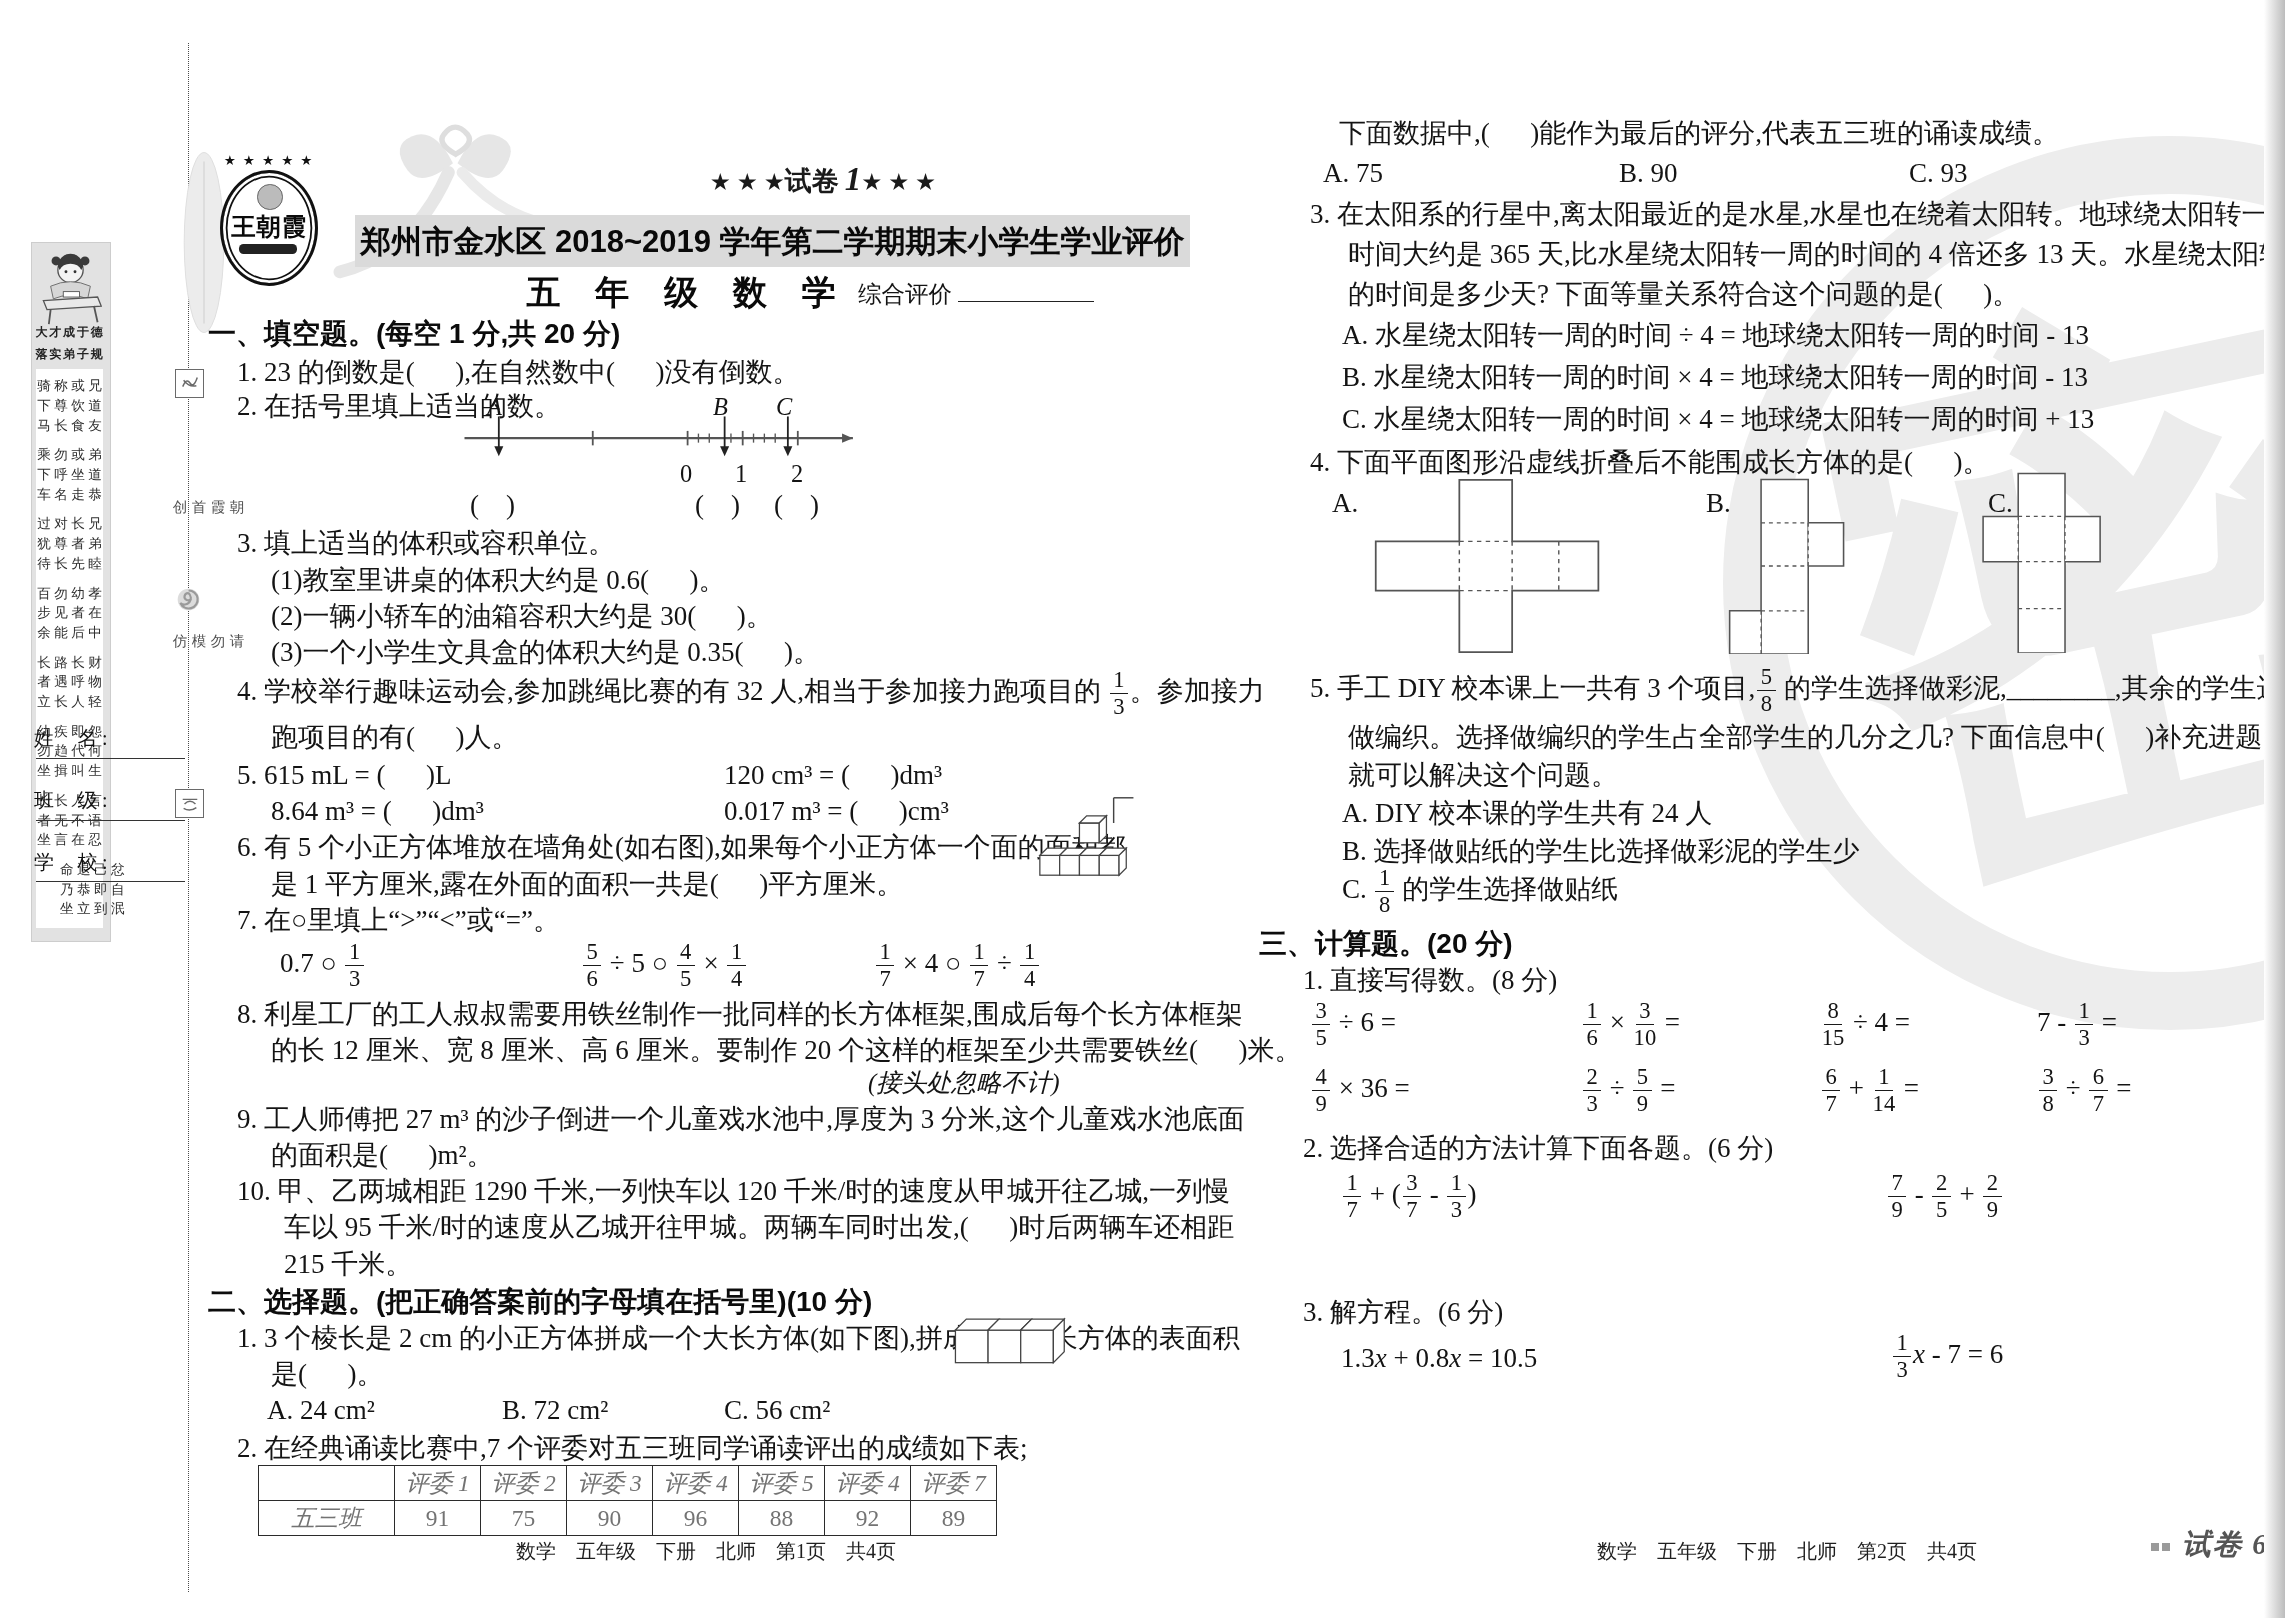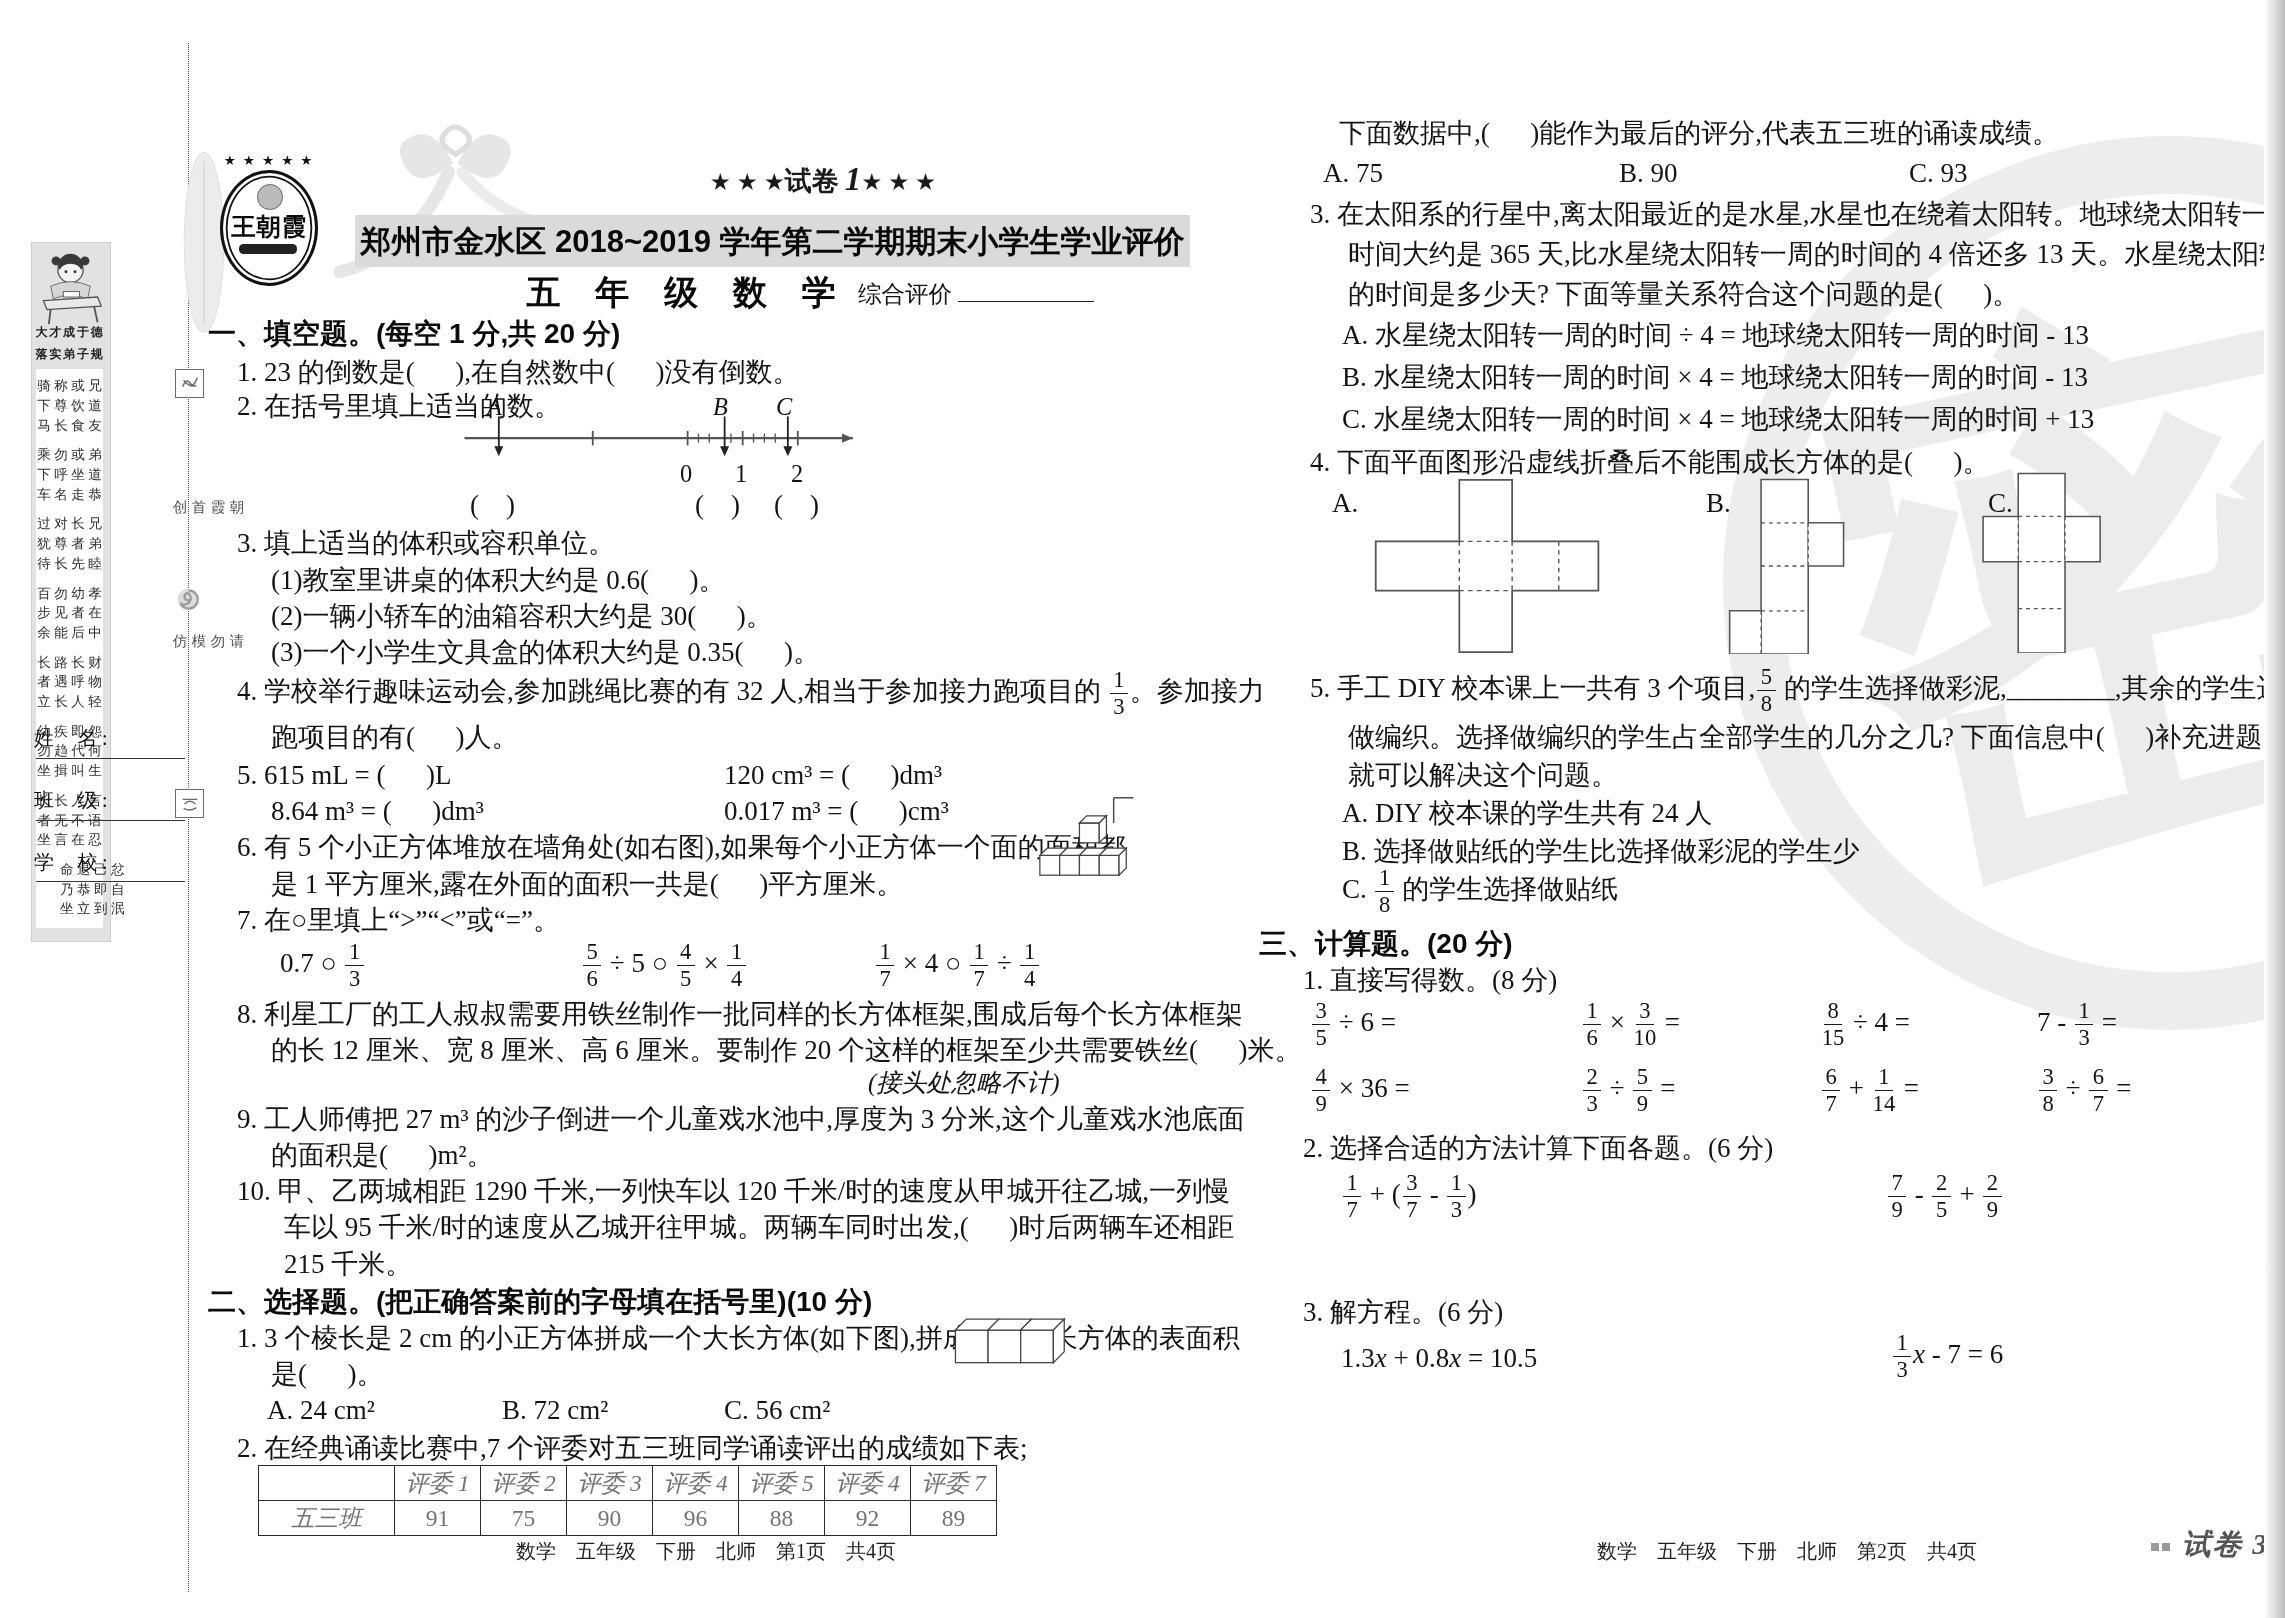--- a/index.html
+++ b/index.html
@@ -425,19 +425,19 @@
   <div class="t" style="left:1303px;top:1131px;">2. 选择合适的方法计算下面各题。(6 分)</div>
   <div class="t rich" style="left:1341px;top:1172px;"><span class="frac"><span class="fn">1</span><span class="fd">7</span></span> + (<span class="frac"><span class="fn">3</span><span class="fd">7</span></span> - <span class="frac"><span class="fn">1</span><span class="fd">3</span></span>)</div>
   <div class="t rich" style="left:1886px;top:1172px;"><span class="frac"><span class="fn">7</span><span class="fd">9</span></span> - <span class="frac"><span class="fn">2</span><span class="fd">5</span></span> + <span class="frac"><span class="fn">2</span><span class="fd">9</span></span></div>
 
   <div class="t" style="left:1303px;top:1295px;">3. 解方程。(6 分)</div>
   <div class="t rich" style="left:1341px;top:1341px;">1.3<i>x</i> + 0.8<i>x</i> = 10.5</div>
   <div class="t rich" style="left:1891px;top:1332px;"><span class="frac"><span class="fn">1</span><span class="fd">3</span></span><i>x</i> - 7 = 6</div>
 
   <div class="footer" style="left:1493px;top:1538px;">数学　五年级　下册　北师　第2页　共4页</div>
 
-  <div class="corner"><span class="sq"></span><span class="sq"></span> <span>试卷 3</span></div>
+  <div class="corner"><span class="sq"></span><span class="sq"></span> <span>试卷 6</span></div>
 
   <div class="edge"></div>
 
   </div>
 </div>
 
 
 </body></html>

